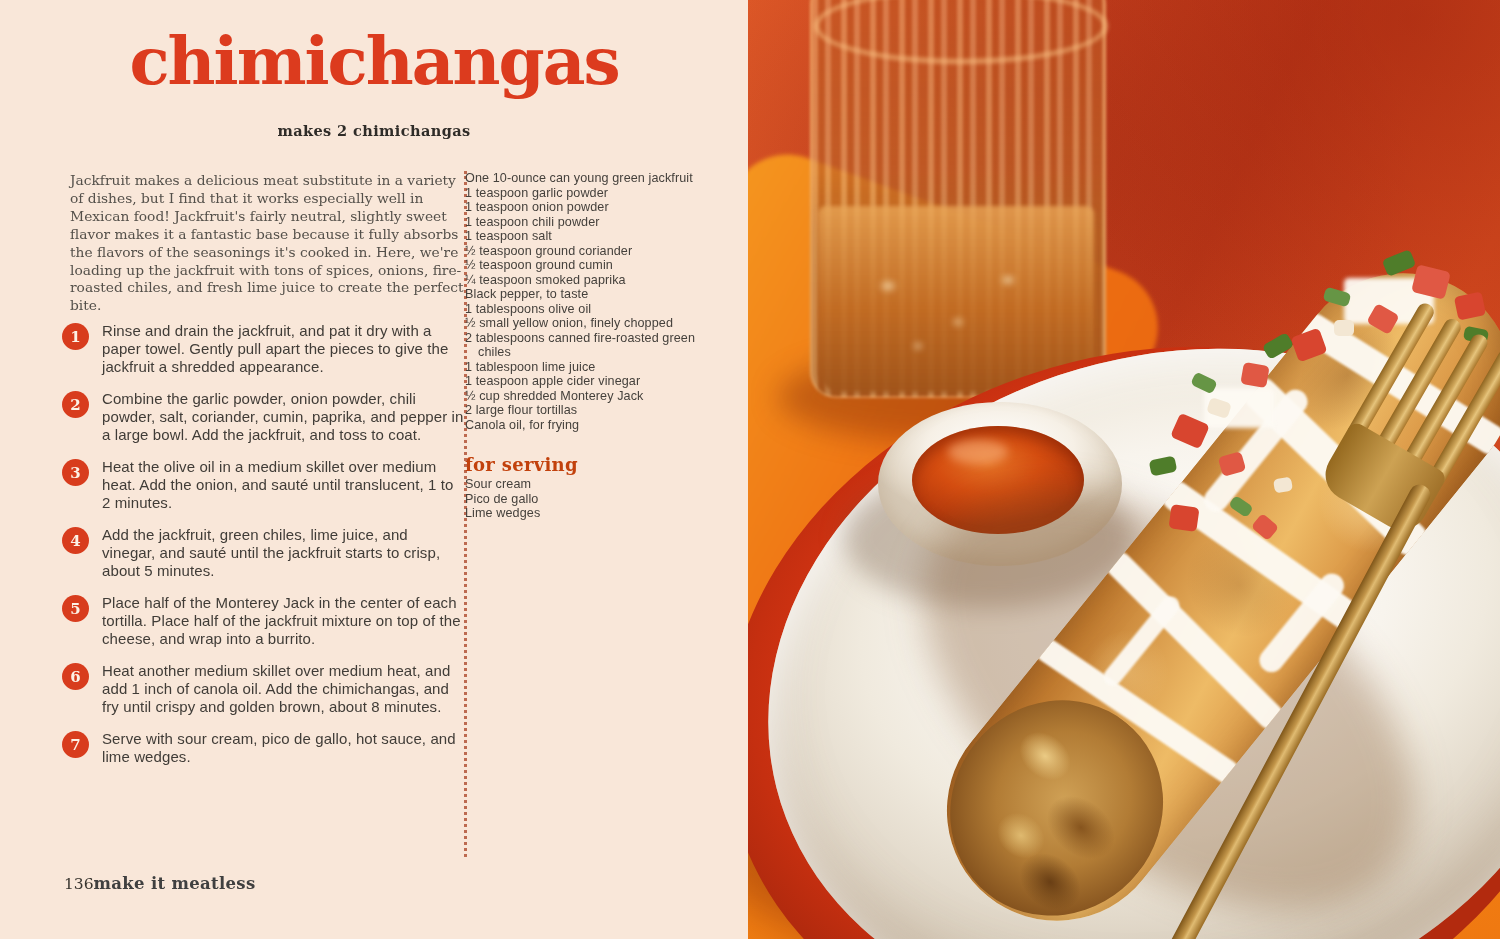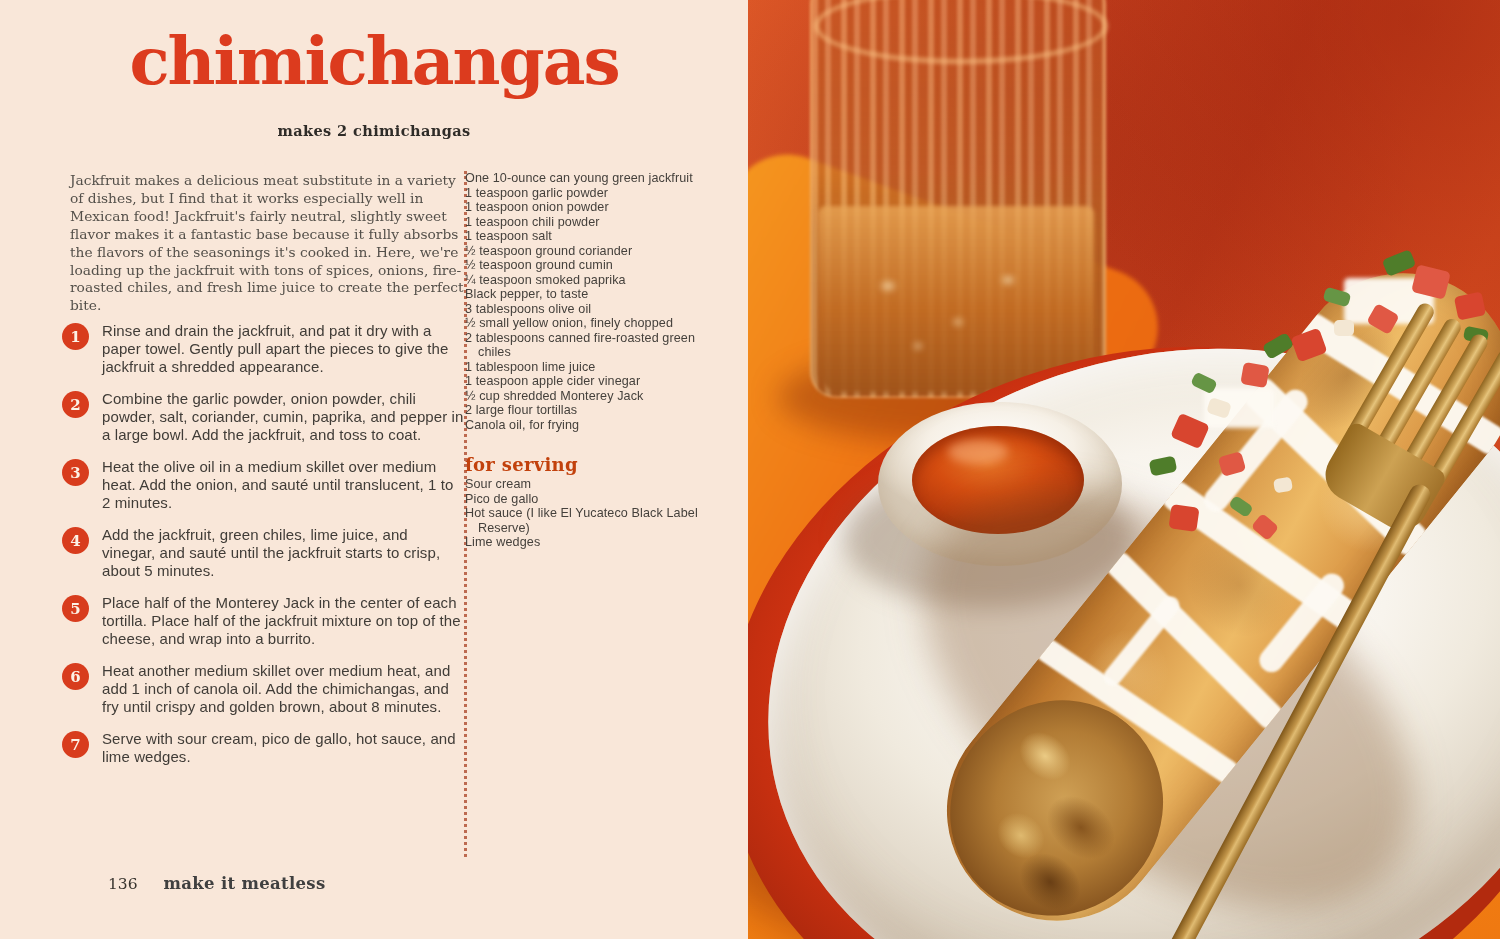--- a/index.html
+++ b/index.html
@@ -21,21 +21,21 @@
            color:#fcf1e6;font-family:"DejaVu Serif",serif;font-weight:700;font-size:15px;
            display:flex;align-items:center;justify-content:center;margin-top:1px;}
   .steptext{margin:0;font-size:15px;line-height:18px;color:#403c37;letter-spacing:.1px;}
   .divider{position:absolute;left:464px;top:171px;height:686px;width:0;
            border-left:3px dotted #bd6a50;}
   .ingcol{position:absolute;left:465px;top:171px;width:245px;}
   .ing{list-style:none;margin:0;padding:0;font-size:12.6px;line-height:14.5px;color:#45413c;}
   .ing li{padding-left:13px;text-indent:-13px;letter-spacing:.1px;}
   .serving-head{margin:22px 0 2px 0;font-family:"DejaVu Serif",serif;font-weight:700;
                 font-size:18px;color:#c2410c;letter-spacing:.3px;}
-  .footer{position:absolute;left:64px;top:874px;display:flex;align-items:flex-end;gap:26px;margin-left:44px;}
+  .footer{position:absolute;left:64px;top:874px;display:flex;align-items:flex-end;}
   .pagenum{font-family:"DejaVu Serif",serif;font-size:15.5px;color:#39352f;}
   .chapter{font-family:"DejaVu Serif",serif;font-weight:700;font-size:16.5px;color:#404040;
            letter-spacing:.3px;}
   
   .photo{position:absolute;left:748px;top:0;width:752px;height:939px;overflow:hidden;}
   .photo *{position:absolute;}
   .ph-bg{inset:0;background:
      radial-gradient(120% 80% at 88% 2%, rgba(140,25,8,.38), transparent 55%),
      radial-gradient(90% 60% at 35% 18%, rgba(110,20,8,.25), transparent 60%),
      linear-gradient(115deg,#e15a28 0%,#cf4520 26%,#c33b1a 48%,#d44a1f 72%,#c8431e 100%);}
@@ -180,34 +180,33 @@
       <ul class="ing">
         <li>One 10-ounce can young green jackfruit</li>
         <li>1 teaspoon garlic powder</li>
         <li>1 teaspoon onion powder</li>
         <li>1 teaspoon chili powder</li>
         <li>1 teaspoon salt</li>
         <li>½ teaspoon ground coriander</li>
         <li>½ teaspoon ground cumin</li>
         <li>¼ teaspoon smoked paprika</li>
         <li>Black pepper, to taste</li>
-        <li>3 tablespoons olive oil</li>
+        <li>1 tablespoons olive oil</li>
         <li>½ small yellow onion, finely chopped</li>
         <li>2 tablespoons canned fire-roasted green chiles</li>
         <li>1 tablespoon lime juice</li>
         <li>1 teaspoon apple cider vinegar</li>
         <li>½ cup shredded Monterey Jack</li>
         <li>2 large flour tortillas</li>
         <li>Canola oil, for frying</li>
       </ul>
       <h3 class="serving-head">for serving</h3>
       <ul class="ing">
         <li>Sour cream</li>
         <li>Pico de gallo</li>
-        <li>Hot sauce (I like El Yucateco Black Label Reserve)</li>
         <li>Lime wedges</li>
       </ul>
     </div>
 
     <div class="footer">
       <span class="pagenum">136</span>
       <span class="chapter">make it meatless</span>
     </div>
   </div>
 

